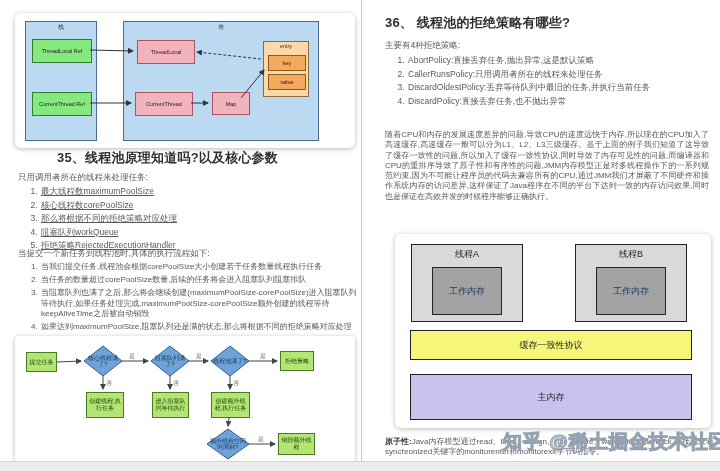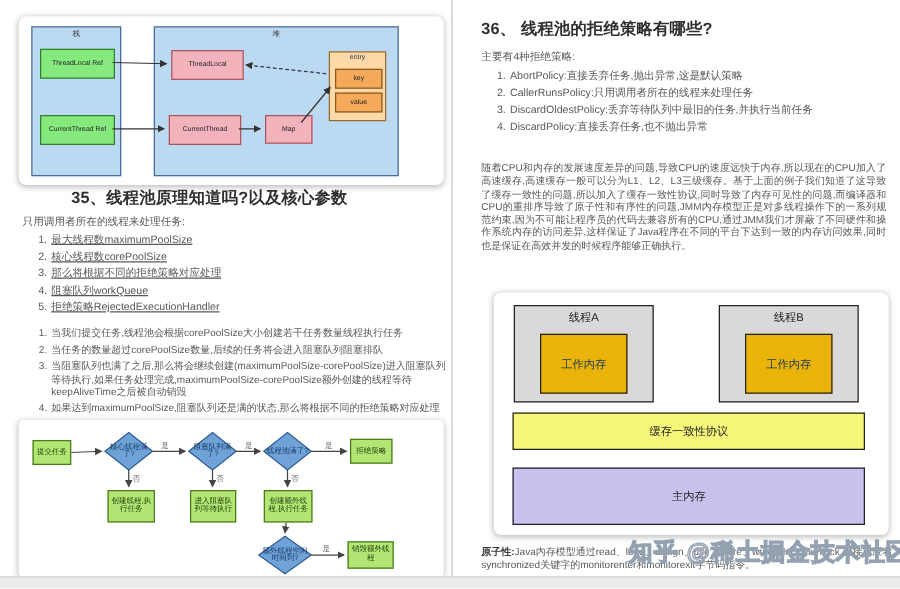--- a/index.html
+++ b/index.html
@@ -29,21 +29,21 @@
   .fc-box{position:absolute;display:flex;align-items:center;justify-content:center;
           text-align:center;background:#b2e573;border:1px solid #4c7a1f;
           font-size:6px;line-height:7px;color:#1d3a08;padding:1px;box-sizing:border-box;}
   .fc-dlabel{position:absolute;display:flex;align-items:center;justify-content:center;
              text-align:center;font-size:6px;line-height:6.5px;color:#14365c;}
   .fc-elabel{position:absolute;font-size:6px;color:#666;}
   
   .jmm-thread{position:absolute;background:#d9d9d9;border:1.5px solid #222;}
   .jmm-thread-title{position:absolute;top:3px;left:0;right:0;text-align:center;
                     font-size:9px;color:#222;}
-  .jmm-work{position:absolute;background:#eab308;border:1.5px solid #222;
+  .jmm-work{position:absolute;background:#a3a3a3;border:1.5px solid #222;
             display:flex;align-items:center;justify-content:center;font-size:9px;color:#17365c;}
   .jmm-wide{position:absolute;border:1.5px solid #222;display:flex;align-items:center;
             justify-content:center;font-size:9px;color:#222;}
   
   #divider{position:absolute;left:361px;top:0;width:1px;height:462px;background:#c8c8c8;}
   #bottom-strip{position:absolute;left:0;bottom:0;width:720px;height:9px;
                 background:#ececec;border-top:1px solid #d5d5d5;}
   #watermark{position:absolute;left:503px;top:429px;white-space:nowrap;
              font-size:19px;font-weight:bold;letter-spacing:1px;
              color:rgba(255,255,255,.05);-webkit-text-stroke:1.1px #93a1b1;
@@ -95,20 +95,21 @@
   <div class="abs body-txt" style="left:18px;top:172px;width:330px;">只用调用者所在的线程来处理任务:</div>
 
   <ol class="abs plain body-txt" style="left:18px;top:186px;width:320px;text-decoration:underline;">
     <li>最大线程数maximumPoolSize</li>
     <li>核心线程数corePoolSize</li>
     <li>那么将根据不同的拒绝策略对应处理</li>
     <li>阻塞队列workQueue</li>
     <li>拒绝策略RejectedExecutionHandler</li>
   </ol>
 
+  <div class="abs body-txt" style="left:18px;top:248px;width:330px;">当提交一个新任务到线程池时,具体的执行流程如下:</div>
 
   <ol class="abs plain" style="left:18px;top:262px;width:324px;font-size:8px;line-height:10.5px;color:#595959;">
     <li>当我们提交任务,线程池会根据corePoolSize大小创建若干任务数量线程执行任务</li>
     <li>当任务的数量超过corePoolSize数量,后续的任务将会进入阻塞队列阻塞排队</li>
     <li>当阻塞队列也满了之后,那么将会继续创建(maximumPoolSize-corePoolSize)进入阻塞队列等待执行,如果任务处理完成,maximumPoolSize-corePoolSize额外创建的线程等待keepAliveTime之后被自动销毁</li>
     <li>如果达到maximumPoolSize,阻塞队列还是满的状态,那么将根据不同的拒绝策略对应处理</li>
   </ol>
 
   <div class="card" style="left:15px;top:336px;width:340px;height:126px;border-radius:4px;">
 

